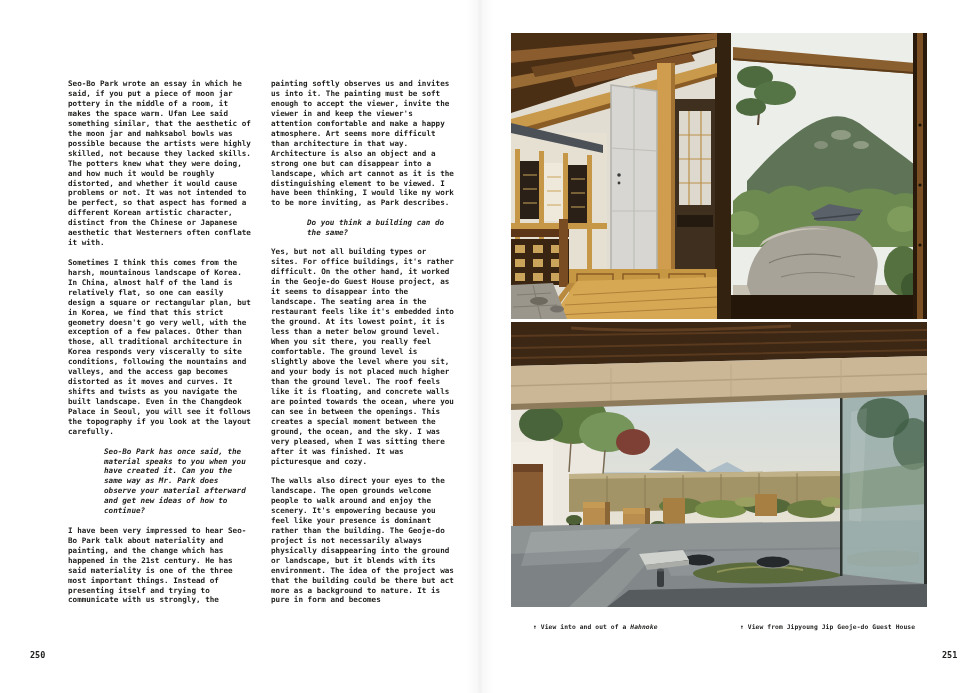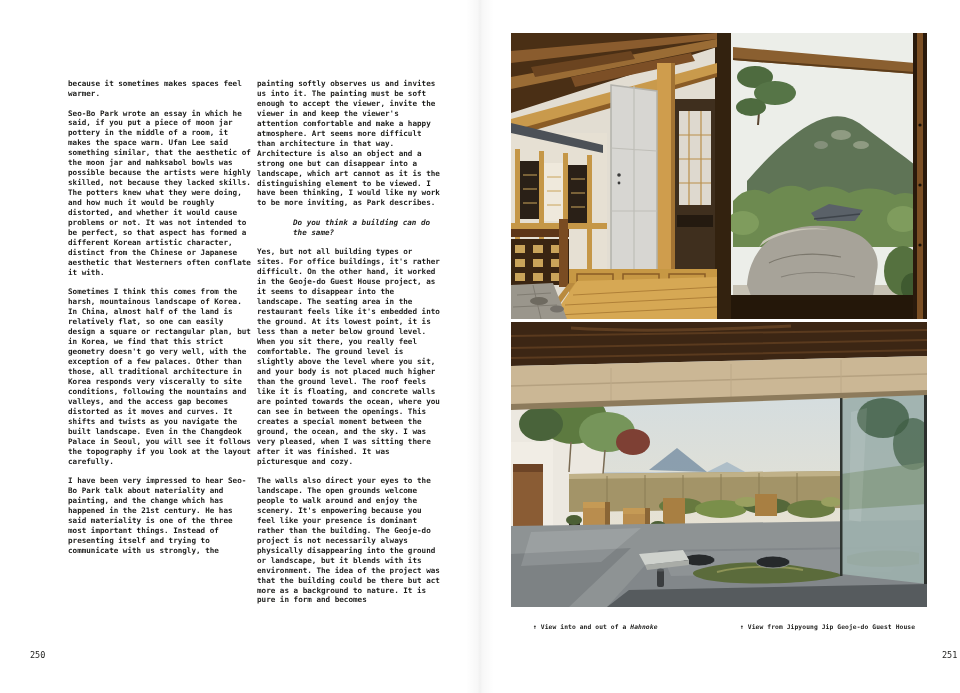--- a/index.html
+++ b/index.html
@@ -12,25 +12,25 @@
     position:absolute; left:466px; top:0; width:28px; height:693px;
     background:linear-gradient(90deg, rgba(0,0,0,0) 0%, rgba(0,0,0,0.03) 42%, rgba(0,0,0,0.055) 50%, rgba(0,0,0,0.03) 58%, rgba(0,0,0,0) 100%);
     pointer-events:none;
   }
   .col {
     position:absolute; width:183px; color:#1d1d1b;
     font-size:7.6px; line-height:9.95px; font-weight:700;
     text-align:left;
   }
   #col1 { left:68px; top:79px; }
-  #col2 { left:257px; top:79px; }
+  #col2 { left:271px; top:79px; }
   .col p { margin:0 0 9.6px 0; }
   p.italic { font-style:italic;margin-left:36px; }
   .pagenum {
-    position:absolute; font-size:8.5px; font-weight:400; color:#1d1d1b;
+    position:absolute; font-size:8.5px; font-weight:700; color:#1d1d1b;
   }
   #pn-left { left:30px; top:650px; }
   #pn-right { left:914px; top:650px;margin-left:28px; }
   .photo {
     position:absolute; left:511px; width:416px; overflow:hidden; background:#e8e6e0;
   }
   #photo1 { top:33px; height:286px; }
   #photo2 { top:322px; height:285px; }
   .photo svg { display:block; width:100%; height:100%; }
   .caption {
@@ -41,23 +41,23 @@
   #cap2 { left:740px; }
   .caption .it { font-style:italic; }
 </style>
 </head>
 <body>
 
 <div class="gutter"></div>
 
 <div>
   <div class="col" id="col1">
-    <p>because it sometimes makes spaces feel warmer.</p>
     <p>Seo-Bo Park wrote an essay in which he said, if you put a piece of moon jar pottery in the middle of a room, it makes the space warm. Ufan Lee said something similar, that the aesthetic of the moon jar and mahksabol bowls was possible because the artists were highly skilled, not because they lacked skills. The potters knew what they were doing, and how much it would be roughly distorted, and whether it would cause problems or not. It was not intended to be perfect, so that aspect has formed a different Korean artistic character, distinct from the Chinese or Japanese aesthetic that Westerners often conflate it with.</p>
     <p>Sometimes I think this comes from the harsh, mountainous landscape of Korea. In China, almost half of the land is relatively flat, so one can easily design a square or rectangular plan, but in Korea, we find that this strict geometry doesn't go very well, with the exception of a few palaces. Other than those, all traditional architecture in Korea responds very viscerally to site conditions, following the mountains and valleys, and the access gap becomes distorted as it moves and curves. It shifts and twists as you navigate the built landscape. Even in the Changdeok Palace in Seoul, you will see it follows the topography if you look at the layout carefully.</p>
+    <p class="italic">Seo-Bo Park has once said, the material speaks to you when you have created it. Can you the same way as Mr. Park does observe your material afterward and get new ideas of how to continue?</p>
     <p>I have been very impressed to hear Seo-Bo Park talk about materiality and painting, and the change which has happened in the 21st century. He has said materiality is one of the three most important things. Instead of presenting itself and trying to communicate with us strongly, the</p>
   </div>
   <div class="col" id="col2">
     <p>painting softly observes us and invites us into it. The painting must be soft enough to accept the viewer, invite the viewer in and keep the viewer's attention comfortable and make a happy atmosphere. Art seems more difficult than architecture in that way. Architecture is also an object and a strong one but can disappear into a landscape, which art cannot as it is the distinguishing element to be viewed. I have been thinking, I would like my work to be more inviting, as Park describes.</p>
     <p class="italic">Do you think a building can do the same?</p>
     <p>Yes, but not all building types or sites. For office buildings, it's rather difficult. On the other hand, it worked in the Geoje-do Guest House project, as it seems to disappear into the landscape. The seating area in the restaurant feels like it's embedded into the ground. At its lowest point, it is less than a meter below ground level. When you sit there, you really feel comfortable. The ground level is slightly above the level where you sit, and your body is not placed much higher than the ground level. The roof feels like it is floating, and concrete walls are pointed towards the ocean, where you can see in between the openings. This creates a special moment between the ground, the ocean, and the sky. I was very pleased, when I was sitting there after it was finished. It was picturesque and cozy.</p>
     <p>The walls also direct your eyes to the landscape. The open grounds welcome people to walk around and enjoy the scenery. It's empowering because you feel like your presence is dominant rather than the building. The Geoje-do project is not necessarily always physically disappearing into the ground or landscape, but it blends with its environment. The idea of the project was that the building could be there but act more as a background to nature. It is pure in form and becomes</p>
   </div>
   <div class="pagenum" id="pn-left">250</div>
 </div>

